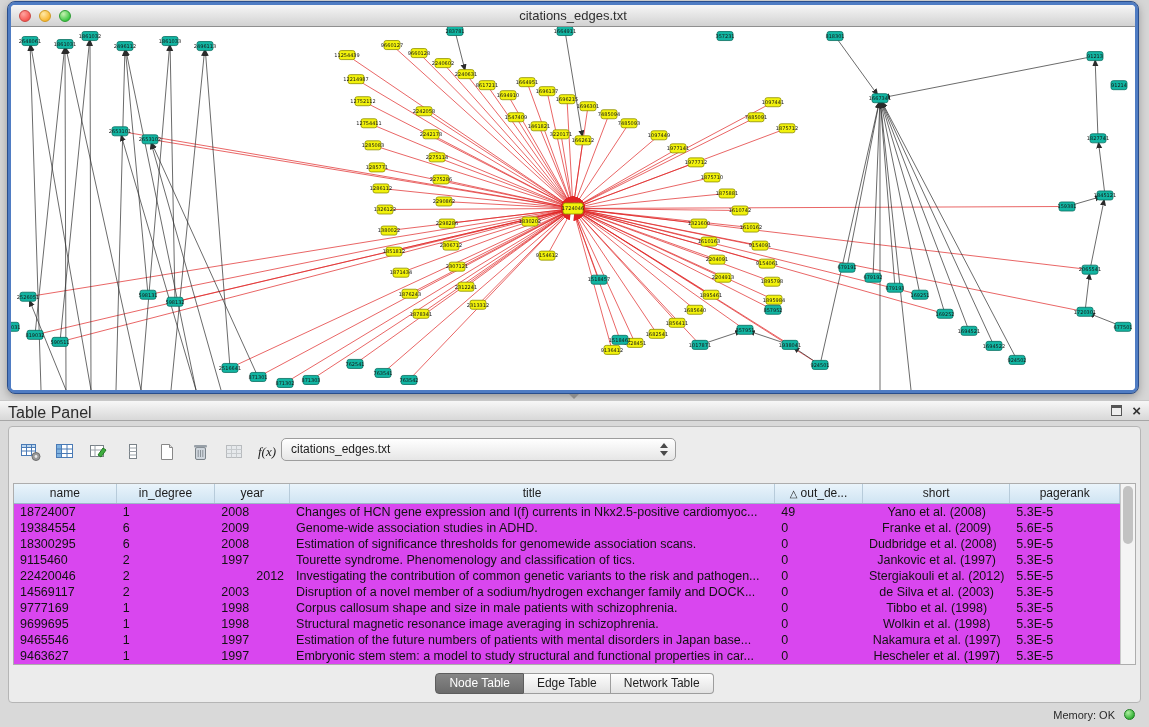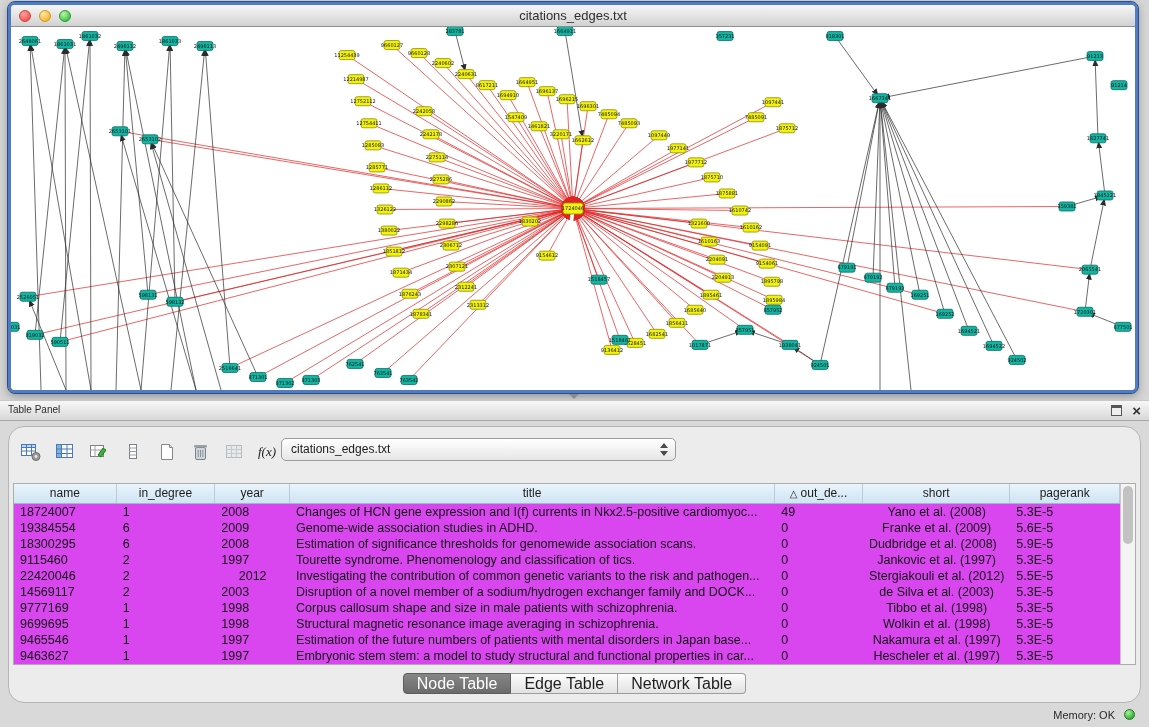--- a/index.html
+++ b/index.html
@@ -27,27 +27,27 @@
   .node-label { font-family:"DejaVu Sans", sans-serif; font-size:5px; fill:#161616; text-anchor:middle; }
 
   
   .splitter { position:absolute; left:566px; top:394px; width:16px; height:5px; display:flex; justify-content:center; }
   .splitter:before { content:""; border-left:5px solid transparent; border-right:5px solid transparent; border-top:5px solid #8b8b8b; }
 
   
   .table-panel { position:absolute; left:0; top:400px; width:1149px; height:327px; background:#d9d9d9; }
   .panel-titlebar { position:relative; height:21px; background:linear-gradient(#f7f7f7,#d8d8d8);
     border-top:1px solid #c8c8c8; border-bottom:1px solid #a6a6a6; }
-  .panel-title { position:absolute; left:8px; top:3px; font-size:10px; color:#2c2c2c; }
+  .panel-title { position:absolute; left:8px; top:3px; font-size:16px; color:#2c2c2c; }
   .panel-titlebar-icons { position:absolute; right:8px; top:3px; display:flex; gap:10px; align-items:center; }
   .float-ic { width:11px; height:11px; border:1.5px solid #555; border-top-width:3px; background:#eee; }
   .close-ic { font-size:15px; line-height:13px; font-weight:bold; color:#333; cursor:default; }
 
   .panel-content { position:absolute; left:8px; right:8px; top:26px; height:277px;
-    background:#ececec; border:1px solid #b5b5b5; border-radius:16px; }
+    background:#ececec; border:1px solid #b5b5b5; border-radius:4px; }
 
   .toolbar { position:absolute; left:8px; top:8px; height:34px; display:flex; align-items:center; gap:6px; }
   .tb-btn { width:28px; height:28px; display:flex; align-items:center; justify-content:center; border-radius:4px; }
   .tb-btn svg { display:block; }
 
   .net-select { position:absolute; left:272px; top:11px; width:395px; height:23px;
     background:linear-gradient(#ffffff,#e6e6e6); border:1px solid #9d9d9d; border-radius:5px;
     font-size:12px; color:#1c1c1c; line-height:21px; padding-left:9px; }
   .net-select .arrows { position:absolute; right:7px; top:4px; display:flex; flex-direction:column; gap:3px; }
   .net-select .arrows i { display:block; width:0; height:0; border-left:4px solid transparent; border-right:4px solid transparent; }
@@ -62,21 +62,21 @@
   .th { font-size:12px; color:#1b1b1b; text-align:center; line-height:19px;
     border-right:1px solid #b7cbda; overflow:hidden; white-space:nowrap; }
   .th .sort { margin-right:3px; font-size:10px; }
   .trow { display:flex; height:16px; }
   .td { font-size:12.5px; color:#121212; line-height:16px; padding:0 6px;
     overflow:hidden; white-space:nowrap; }
   .vscroll { width:15px; background:#f4f4f4; border-left:1px solid #c9c9c9; position:relative; }
   .vthumb { position:absolute; left:2px; right:2px; top:2px; height:58px; background:#c2c2c2; border-radius:6px; }
 
   .tabs { position:absolute; left:0; right:0; bottom:8px; display:flex; justify-content:center; }
-  .tab { height:21px; line-height:19px; font-size:16px; padding:0 13px;
+  .tab { height:21px; line-height:19px; font-size:12px; padding:0 13px;
     background:linear-gradient(#fdfdfd,#e2e2e2); border:1px solid #9d9d9d; border-left-width:0; color:#1e1e1e; }
   .tab:first-child { border-left-width:1px; border-radius:4px 0 0 4px; }
   .tab:last-child { border-radius:0 4px 4px 0; }
   .tab.selected { background:linear-gradient(#868686,#6b6b6b); color:#fff; border-color:#5d5d5d; }
 
   .statusbar { position:absolute; left:0; bottom:0; width:1149px; height:24px; }
   .mem-label { position:absolute; right:34px; top:6px; font-size:11px; color:#2a2a2a; }
   .mem-dot { position:absolute; right:14px; top:6px; width:11px; height:11px; border-radius:50%;
     background:radial-gradient(circle at 35% 30%, #aef0a0, #2fae32 75%); border:1px solid #1f7d22; }
 </style>
@@ -606,21 +606,21 @@
               <div class="td" style="width: 99px; text-align: left;">2</div>
               <div class="td" style="width: 75px; text-align: left;">1997</div>
               <div class="td" style="width: 487px; text-align: left;">Tourette syndrome. Phenomenology and classification of tics.</div>
               <div class="td" style="width: 88px; text-align: left;">0</div>
               <div class="td" style="width: 148px; text-align: center;">Jankovic et al. (1997)</div>
               <div class="td" style="width: 110px; text-align: left;">5.3E-5</div>
             </div>
             <div class="trow">
               <div class="td" style="width: 103px; text-align: left;">22420046</div>
               <div class="td" style="width: 99px; text-align: left;">2</div>
-              <div class="td" style="width: 75px; text-align: center;">2012</div>
+              <div class="td" style="width: 75px; text-align: right;">2012</div>
               <div class="td" style="width: 487px; text-align: left;">Investigating the contribution of common genetic variants to the risk and pathogen...</div>
               <div class="td" style="width: 88px; text-align: left;">0</div>
               <div class="td" style="width: 148px; text-align: center;">Stergiakouli et al. (2012)</div>
               <div class="td" style="width: 110px; text-align: left;">5.5E-5</div>
             </div>
             <div class="trow">
               <div class="td" style="width: 103px; text-align: left;">14569117</div>
               <div class="td" style="width: 99px; text-align: left;">2</div>
               <div class="td" style="width: 75px; text-align: left;">2003</div>
               <div class="td" style="width: 487px; text-align: left;">Disruption of a novel member of a sodium/hydrogen exchanger family and DOCK...</div>

